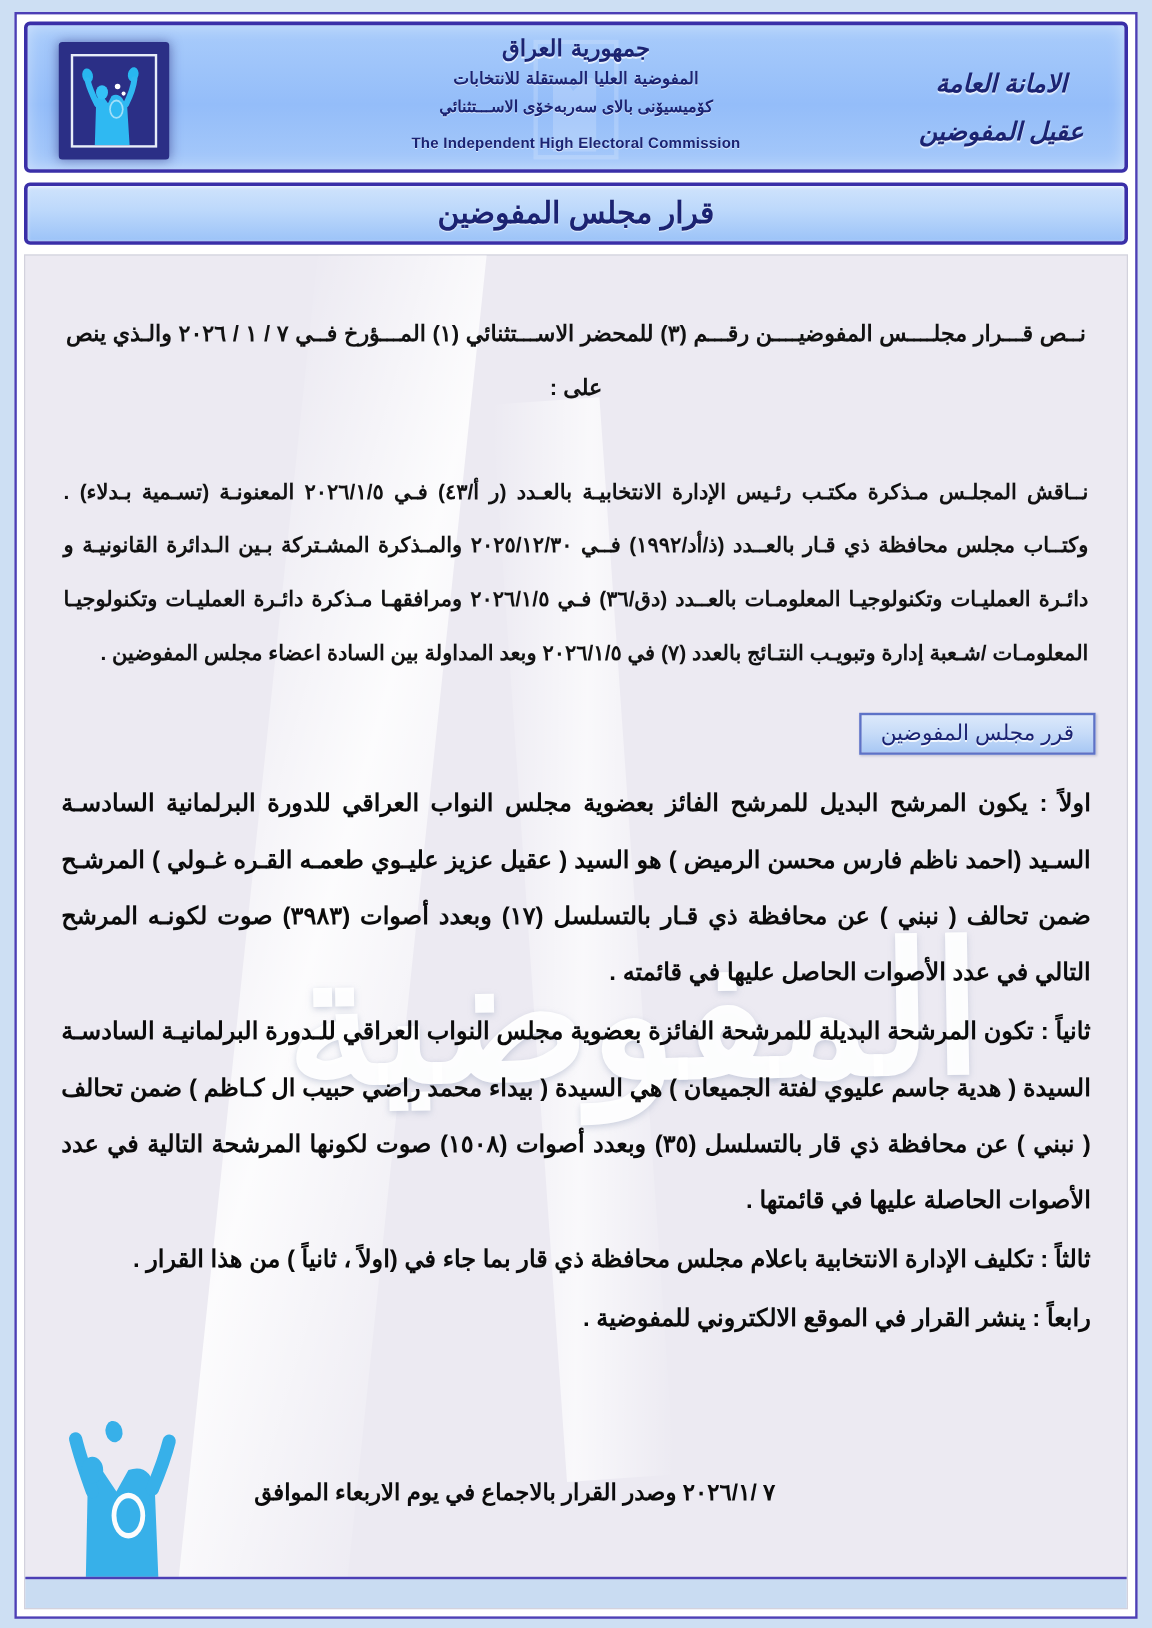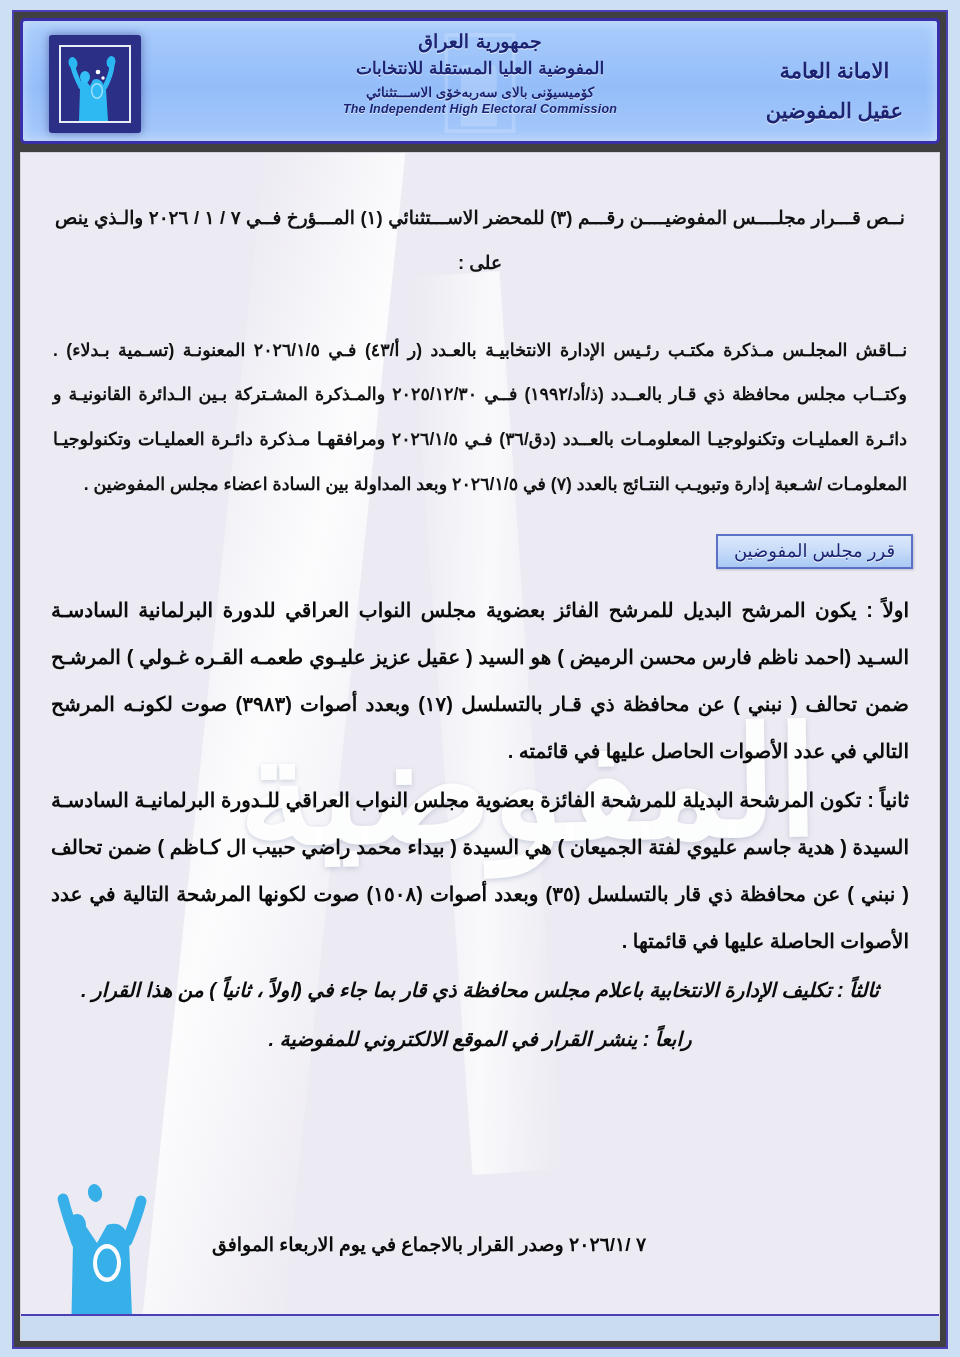--- a/index.html
+++ b/index.html
@@ -14,21 +14,21 @@
     background:#cddff3;
     padding:10px 12px 8px 12px;
     position:relative;
     overflow:hidden;
   }
 
   
   .page-frame{
     width:936px; height:1339px;
     border:2px solid #4c3fb5;
-    background:#404040;
+    background:#ffffff;
     position:relative;
     display:flex;
     flex-direction:column;
   }
 
   
   .header-band{
     margin:6px 6px 0 6px;
     height:126px;
     border:3px solid #3a2fa8;
@@ -73,49 +73,49 @@
   }
   .hc-line1{
     font-family:"DejaVu Serif", serif;
     font-size:19px; font-weight:700;
     letter-spacing:.5px;
     text-shadow:0 1px 0 rgba(255,255,255,.7);
     line-height:1.5;
   }
   .hc-line2{
     font-family:"DejaVu Serif", serif;
-    font-size:17px; font-weight:700;
+    font-size:14px; font-weight:700;
     text-shadow:0 1px 0 rgba(255,255,255,.7);
     line-height:1.5;
   }
   .hc-line3{
     font-size:13.5px; font-weight:700;
     margin-top:3px;
     text-shadow:0 1px 0 rgba(255,255,255,.65);
   }
   .hc-line4{
     font-size:12.5px; font-weight:700;
     direction:ltr;
-    margin-top:2px;
+    margin-top:16px;
     letter-spacing:.2px;
     text-shadow:0 1px 0 rgba(255,255,255,.65);
-    font-style:italic;
   }
 
   
   .header-right{
     position:absolute;
     right:34px; top:30px;
     text-align:center;
     color:#1b2372;
     line-height:1.9;
   }
   .header-right div{
     font-size:21px; font-weight:700;
     text-shadow:0 1px 1px rgba(255,255,255,.8);
+    font-style:italic;
   }
 
   
   .title-bar{
     margin:8px 6px 0 6px;
     height:52px;
     border:3px solid #3a2fa8;
     border-radius:5px;
     background:linear-gradient(180deg,#cfe3fc 0%,#bcd8fb 45%,#9cc3f8 100%);
     display:flex; align-items:center; justify-content:center;
@@ -220,22 +220,20 @@
   .clause{
     font-size:20px;
     font-weight:700;
     color:#0b0b0b;
     line-height:2.35;
     text-align:justify;
     padding:0 4px;
     margin-bottom:2px;
   }
   .clause.centered{
-    text-align:center;
-    font-style:italic;
   }
 
   
   .footer-line{
     position:absolute;
     bottom:84px;
     right:28px; left:26px;
     text-align:center;
     font-size:19px;
     font-weight:700;
@@ -294,20 +292,23 @@
       <div class="hc-line3">كۆمیسیۆنی بالای سەربەخۆی الاســـتثنائي</div>
       <div class="hc-line4">The Independent High Electoral Commission</div>
     </div>
 
     <div class="header-right">
       <div>الامانة العامة</div>
       <div>عقيل المفوضين</div>
     </div>
   </div>
 
+  <div class="title-bar">
+    <span>قرار مجلس المفوضين</span>
+  </div>
 
   <div class="doc-body">
 
     <div class="wm-ribbon"></div>
     <div class="wm-ribbon2"></div>
     <div class="wm-calli">المفوضية</div>
 
     <svg class="wm-bigfig" viewBox="0 0 185 165">
       <ellipse cx="62" cy="12" rx="7" ry="9" fill="#18a6e8" transform="rotate(-14 62 12)"></ellipse>
       <path d="M38 160 L40 62 Q37 40 52 44 L64 62 L74 44 Q92 38 96 60 L100 160 Z" fill="#18a6e8"></path>

